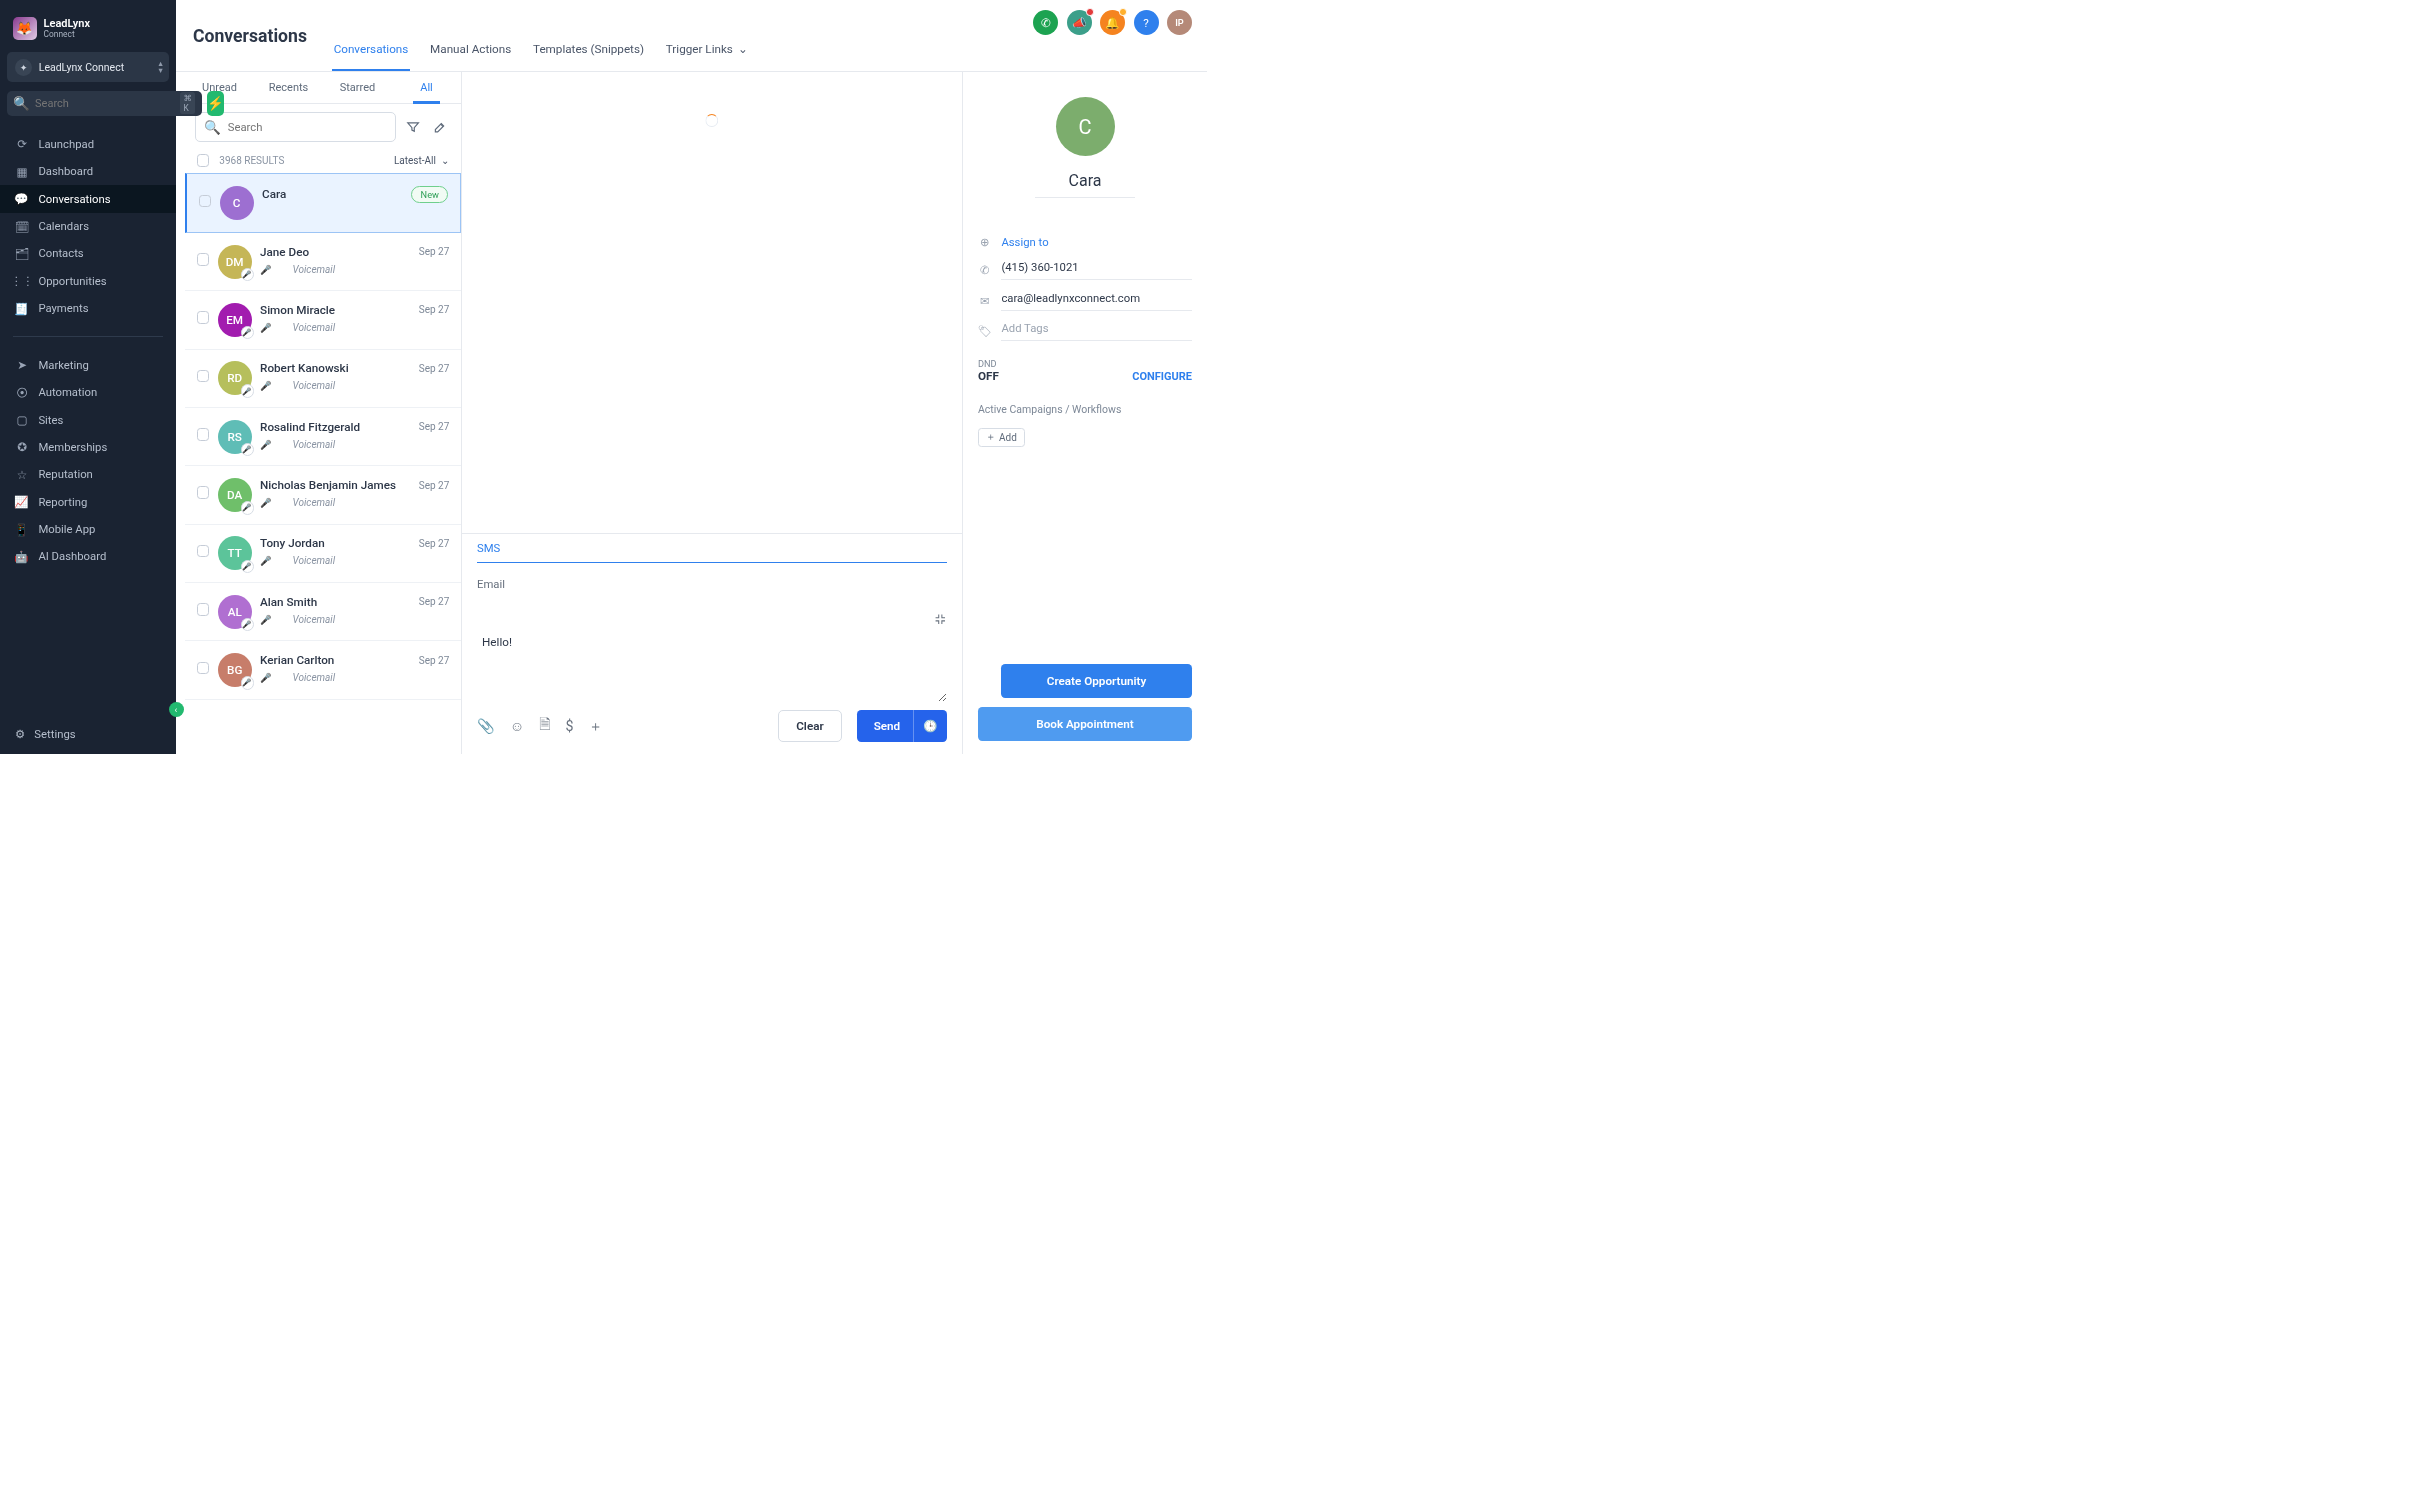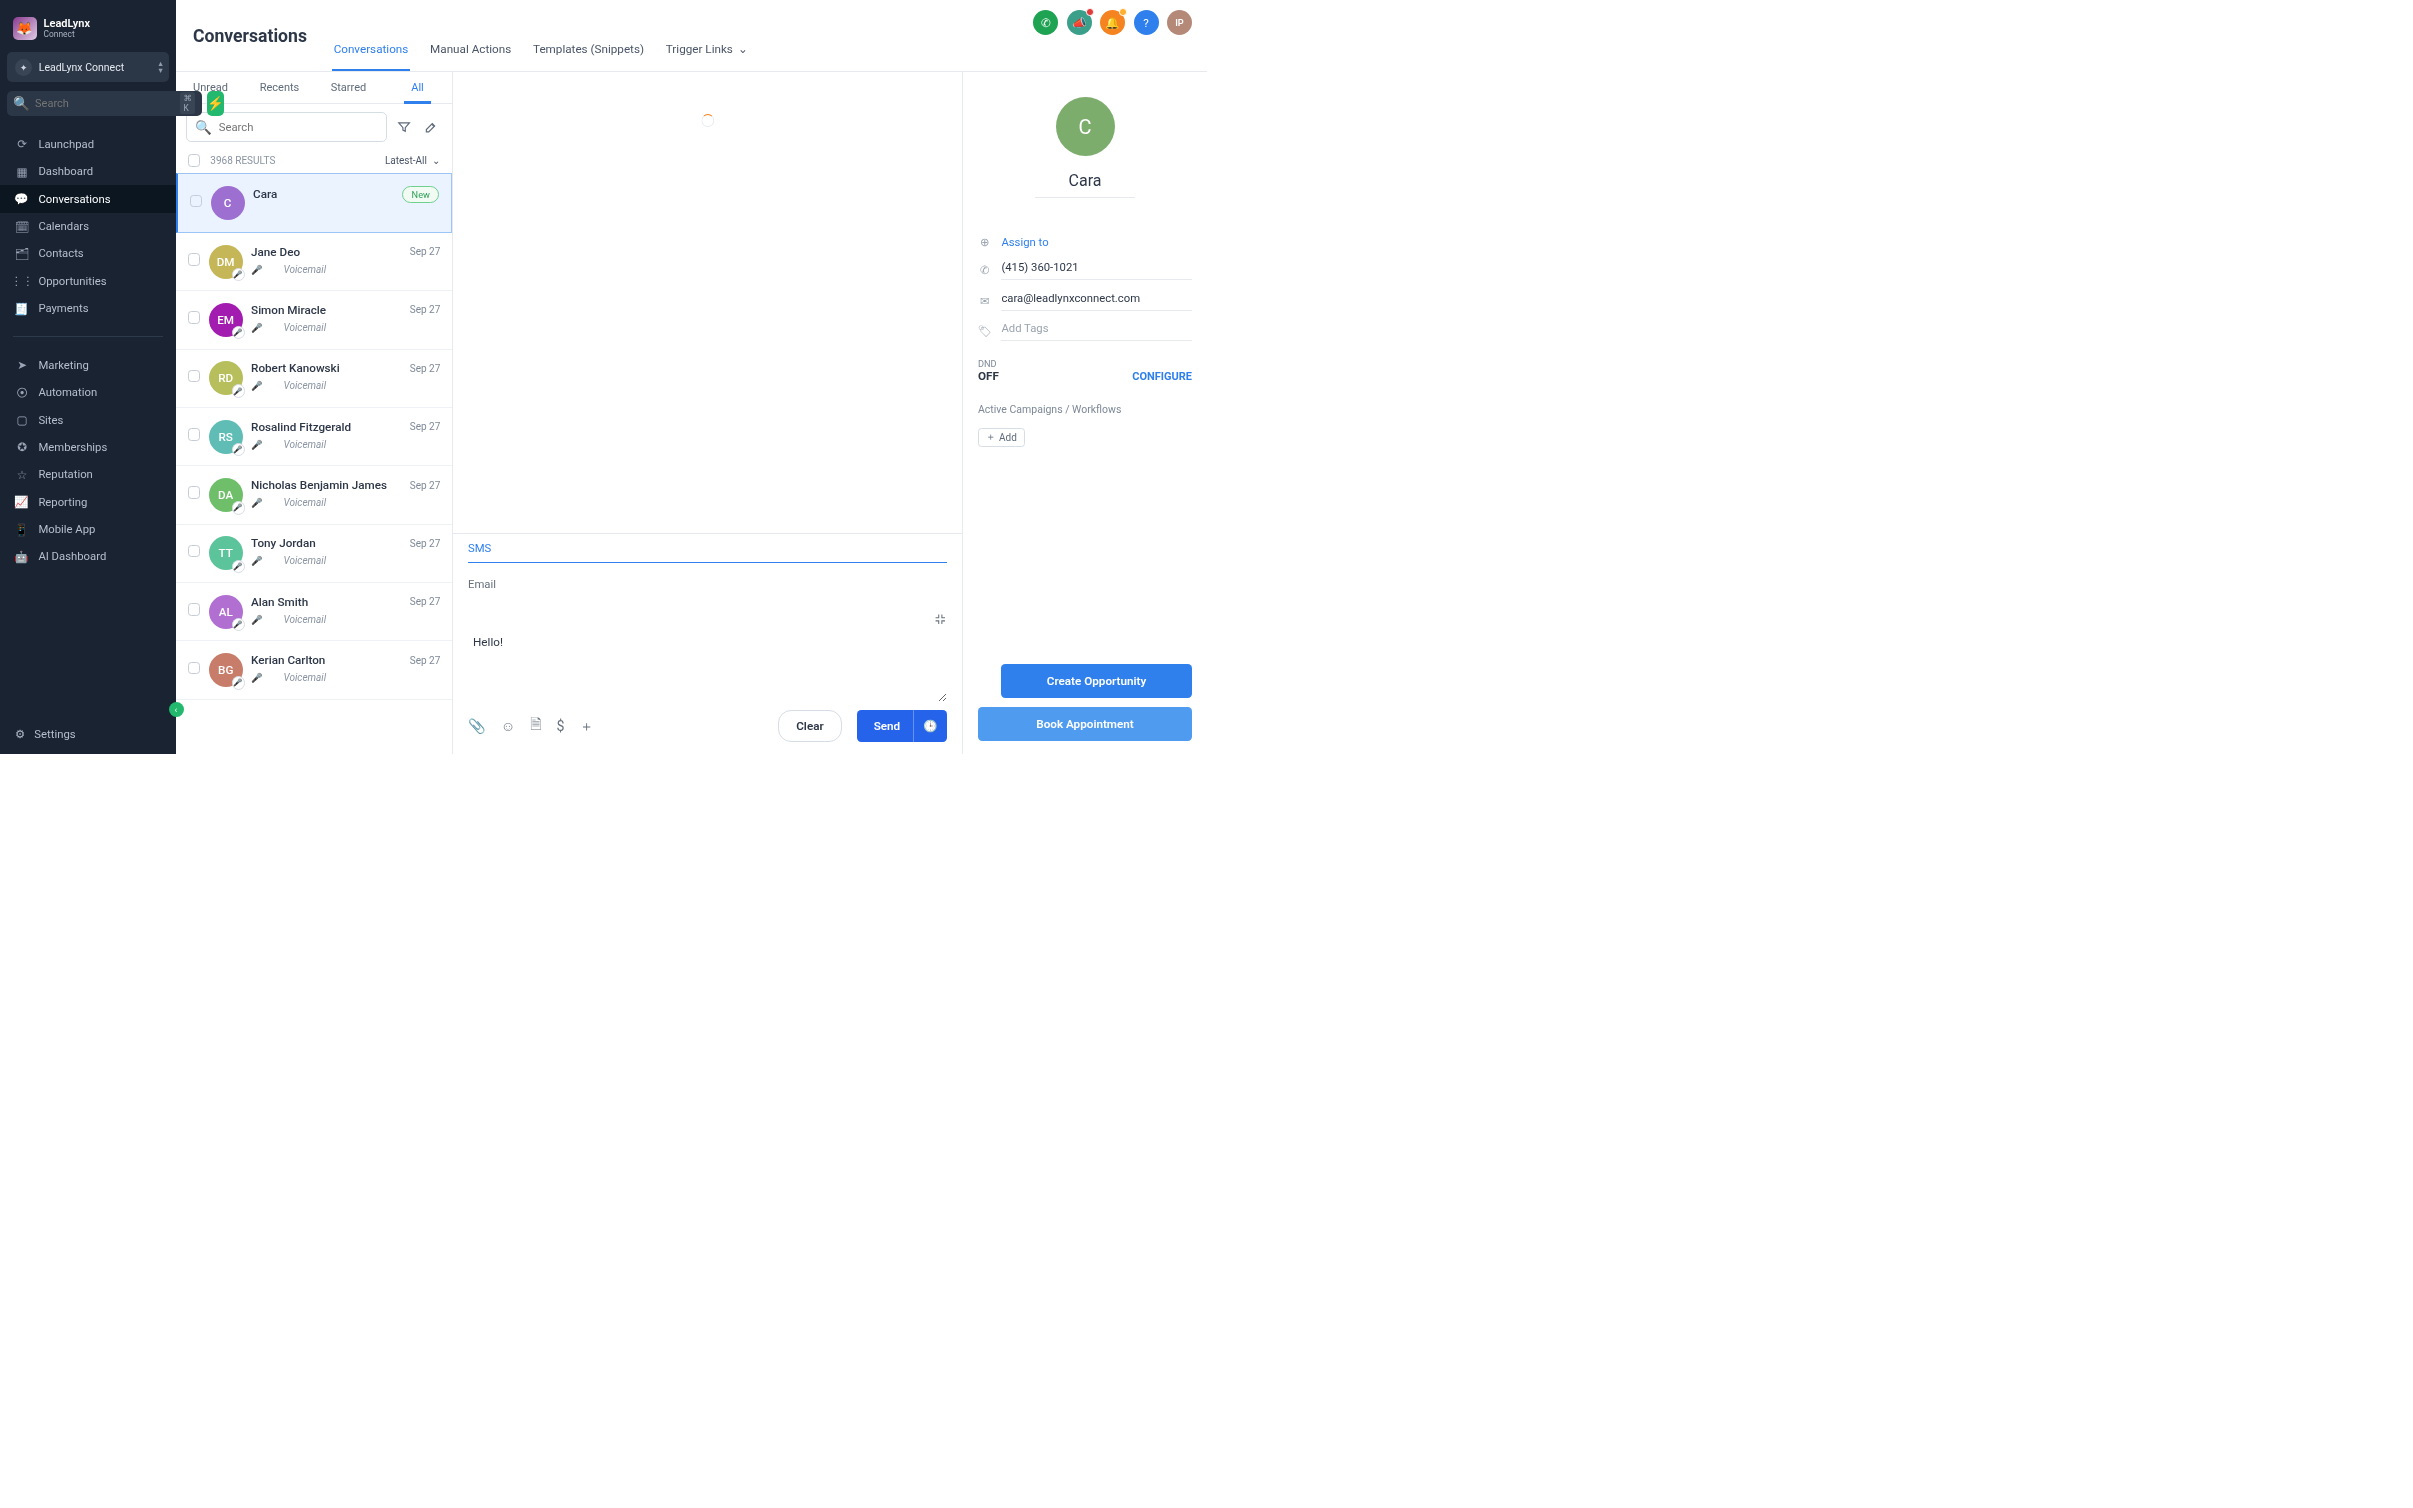--- a/index.html
+++ b/index.html
@@ -37,21 +37,21 @@
 .top-tab{ font-size:11.7px; color:#4a5568; padding:0 1.7px 15px; position:relative; cursor:pointer; display:flex; align-items:center; gap:5px;}
 .top-tab.active{ color:#2f80ed; }
 .top-tab.active::after{ content:""; position:absolute; left:0; right:0; bottom:0; height:2.5px; background:#2f80ed;}
 .top-actions{ position:absolute; right:15px; top:10px; display:flex; gap:8.4px;}
 .circ{ width:25px; height:25px; border-radius:50%; display:flex; align-items:center; justify-content:center; color:#fff; font-size:11.7px; position:relative;}
 .c-green{ background:#1da351;} .c-teal{ background:#3c9f8a;} .c-orange{ background:#f5831f;} .c-blue{ background:#2f80ed;} .c-brown{ background:#b58978; font-size:9.2px; font-weight:600;}
 .dot-red{ position:absolute; top:-1.7px; right:-1.7px; width:7.5px; height:7.5px; border-radius:50%; background:#e23b3b; border:1.7px solid #fff;}
 .dot-orange{ position:absolute; top:-1.7px; right:-1.7px; width:7.5px; height:7.5px; border-radius:50%; background:#ffb02e; border:1.7px solid #fff;}
 
 
-.cols{ flex:1; display:flex; min-height:0;}
+.cols{ flex:1; display:flex; min-height:0;padding-left:9px;}
 
 .listcol{ width:277px; border-right:0.8px solid #e6e9ee; display:flex; flex-direction:column;}
 .list-tabs{ display:flex; border-bottom:0.8px solid #e6e9ee; height:32px;}
 .list-tab{ flex:1; font-size:11px; color:#5f6b7b; display:flex; align-items:center; justify-content:center; cursor:pointer; position:relative;}
 .list-tab.active{ color:#2f80ed;}
 .list-tab.active::after{ content:""; position:absolute; left:30%; right:30%; bottom:-0.8px; height:2.5px; background:#2f80ed;}
 .srch-row{ display:flex; align-items:center; gap:6.7px; padding:8.4px 10px;}
 .srch-box{ flex:1; height:30px; border:0.8px solid #d7dde5; border-radius:5px; display:flex; align-items:center; padding:0 8.4px; gap:6.7px; color:#8a94a3;}
 .srch-box input{ flex:1; border:none; outline:none; font-size:11.3px; color:#333;}
 .icon-btn{ color:#5f6b7b; cursor:pointer; padding:3.4px;}
@@ -82,21 +82,21 @@
 .spinner{ position:absolute; top:42px; left:50%; transform:translateX(-50%); width:13.4px; height:13.4px; border:1.7px solid #e6ebf2; border-top-color:#f5831f; border-radius:50%;}
 .composer{ border-top:0.8px solid #e6e9ee; padding:8.4px 15px 11.7px;}
 .comp-tabs{ display:flex; gap:15px; position:relative;flex-direction:column;}
 .comp-tab{ font-size:11.3px; color:#68717e; padding-bottom:6.7px; cursor:pointer;}
 .comp-tab.active{ color:#2f80ed; border-bottom:1.7px solid #2f80ed;}
 .collapse-comp{ margin-left:auto; color:#68717e; cursor:pointer;}
 .comp-area{ width:100%; min-height:77px; border:none; outline:none; resize:both; font-size:11.7px; padding:10px 5px 0; color:#2d3748; font-family:inherit;}
 .comp-actions{ display:flex; align-items:center; gap:15px; padding-top:5px;}
 .comp-actions .aicon{ color:#68717e; cursor:pointer; font-size:14.2px;}
 .comp-actions .spacer{ flex:1;}
-.btn{ height:32px; padding:0 17px; border-radius:13px; font-size:11.7px; font-weight:600; border:none; cursor:pointer;}
+.btn{ height:32px; padding:0 17px; border-radius:5px; font-size:11.7px; font-weight:600; border:none; cursor:pointer;}
 .btn-clear{ background:#fff; border:0.8px solid #d7dde5; color:#2d3748;}
 .btn-send{ background:#2563eb; color:#fff;}
 .btn-sched{ background:#2563eb; color:#fff; width:34px; padding:0; display:flex; align-items:center; justify-content:center; border-left:0.8px solid rgba(255,255,255,.3); border-radius:0 4.2px 4.2px 0; margin-left:-4.2px;}
 .send-wrap{ display:flex;}
 .send-wrap .btn-send{ border-radius:4.2px 0 0 4.2px;}
 
 
 .contactcol{ width:245px; border-left:0.8px solid #e6e9ee; display:flex; flex-direction:column; padding:25px 15px 13.4px; gap:11.7px; position:relative;}
 .big-avatar{ width:59px; height:59px; border-radius:50%; background:#7cad6d; color:#fff; display:flex; align-items:center; justify-content:center; font-size:20px; align-self:center;}
 .contact-name{ align-self:center; font-size:16px; color:#2d3748; border-bottom:0.8px solid #e6e9ee; padding:3.4px 34px 6.7px;}

